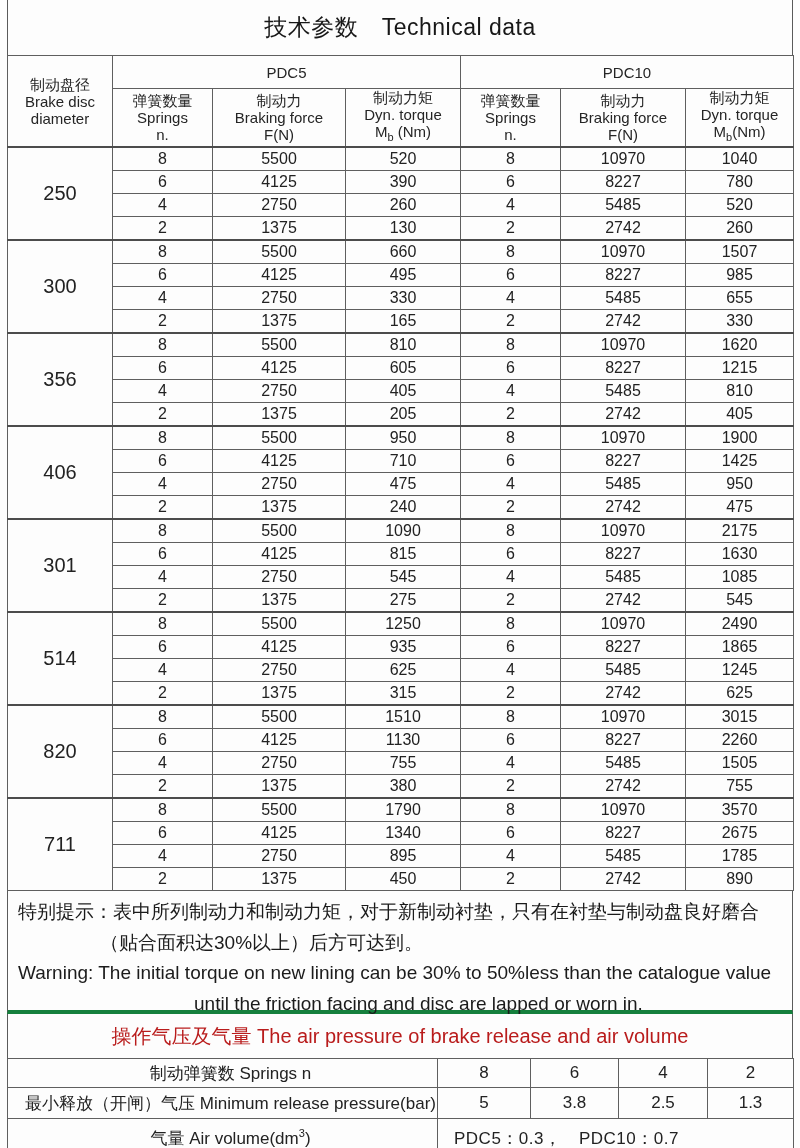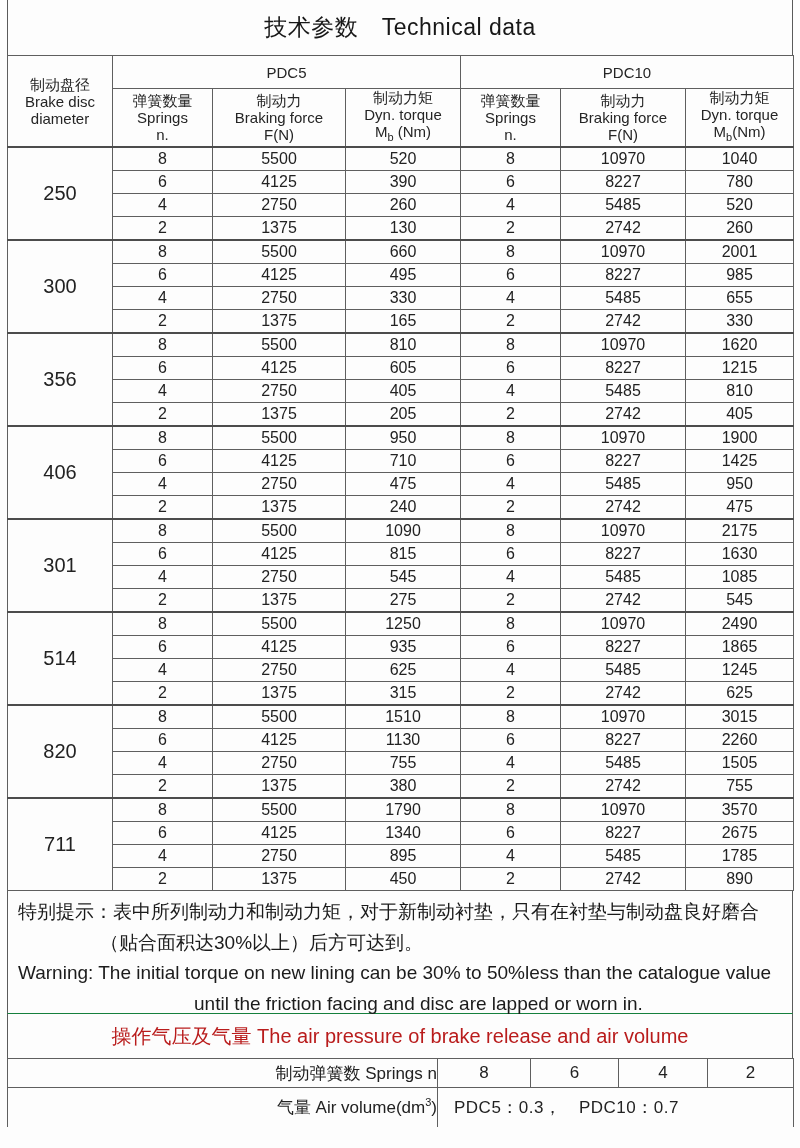--- a/index.html
+++ b/index.html
@@ -44,38 +44,38 @@
   .main thead td { font-size:15px; line-height:17px; color:#252525; }
   .hrow1 td { height:32px; font-size:16px; }
   .hrow2 td { height:54px; }
   .main tbody td { height:22px; }
   .main tbody td.diam { font-size:20px; }
   .main tr.group-start td { border-top:2px solid #4c4c4c; }
   .main sub { font-size:11px; }
   
   .notes {
     height:123px;
-    border-top:none; border-bottom:1px solid #15803d;
+    border-top:none; border-bottom:4px solid #15803d;
     font-size:19px; line-height:30.5px;
     padding-top:6px;
     color:#1b1b1b;
   }
   .notes div { white-space:nowrap; }
   .n-zh1 { padding-left:10px; }
   .n-zh2 { padding-left:92px; }
   .n-en1 { padding-left:10px; }
   .n-en2 { padding-left:186px; }
   
   .subtitle-row {
     height:44px;
     display:flex; align-items:center; justify-content:center;
     font-size:20px; color:#b91c1c;
   }
   .air td { font-size:17px; color:#222; }
-  .air .lbl { text-align:right; padding-left:16px; }
+  .air .lbl { text-align:center; padding-left:16px; }
   .air .r1 td { height:28px; }
   .air .r2 td { height:30px; }
   .air .r3 td { height:39px; border-bottom:none; }
   .air sup { font-size:11px; }
   .air .vol-val { text-align:left; padding-left:16px; letter-spacing:0.5px; }
 </style>
 </head>
 <body>
 
 <div class="page">
@@ -170,21 +170,21 @@
             <td>2742</td>
             <td>260</td>
           </tr>
           <tr class="group-start">
             <td class="diam" rowspan="4">300</td>
             <td>8</td>
             <td>5500</td>
             <td>660</td>
             <td>8</td>
             <td>10970</td>
-            <td>2001</td>
+            <td>1507</td>
           </tr>
           <tr>
             <td>6</td>
             <td>4125</td>
             <td>495</td>
             <td>6</td>
             <td>8227</td>
             <td>985</td>
           </tr>
           <tr>
@@ -422,20 +422,27 @@
           <col style="width:86px">
       </colgroup>
       <tbody>
         <tr class="r1">
           <td class="lbl">制动弹簧数 Springs  n</td>
           <td>8</td>
           <td>6</td>
           <td>4</td>
           <td>2</td>
         </tr>
+        <tr class="r2">
+          <td class="lbl">最小释放（开闸）气压 Minimum release pressure(bar)</td>
+          <td>5</td>
+          <td>3.8</td>
+          <td>2.5</td>
+          <td>1.3</td>
+        </tr>
         <tr class="r3">
           <td class="lbl"><span>气量  Air volume(dm</span><sup>3</sup><span>)</span></td>
           <td colspan="4" class="vol-val">PDC5：0.3，　PDC10：0.7</td>
         </tr>
       </tbody>
     </table>
 
   </div>
 </div>
 

